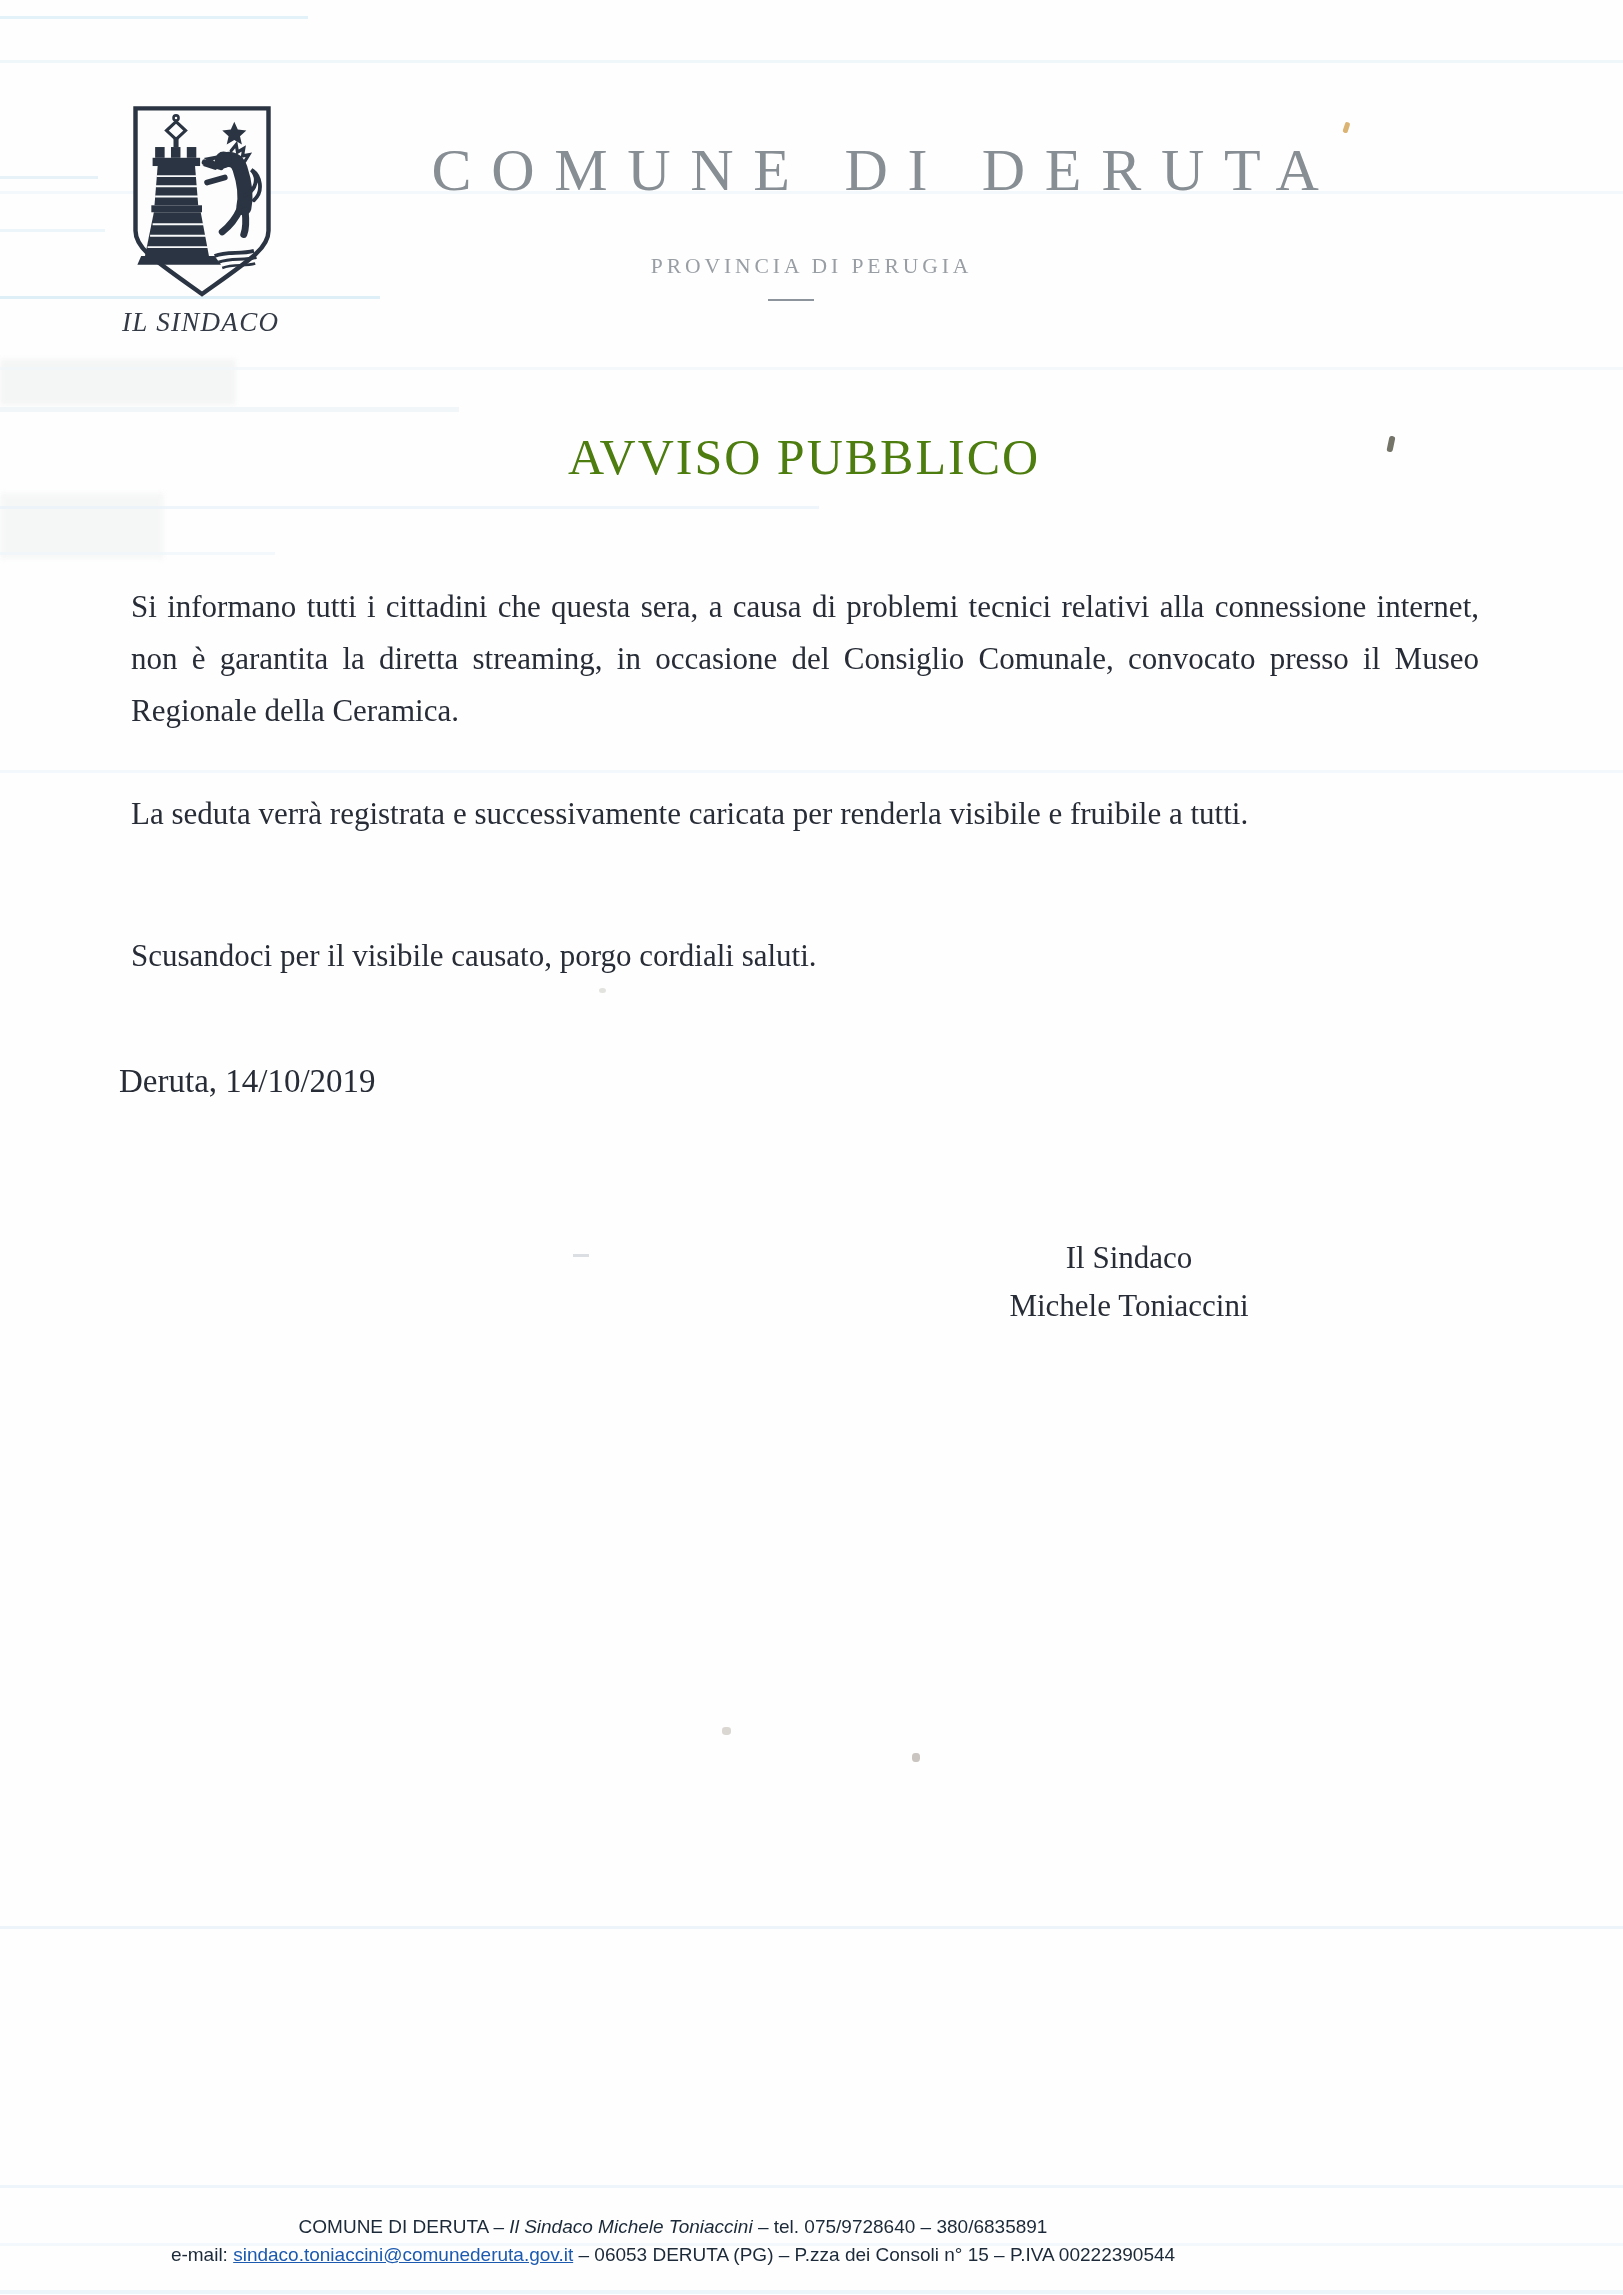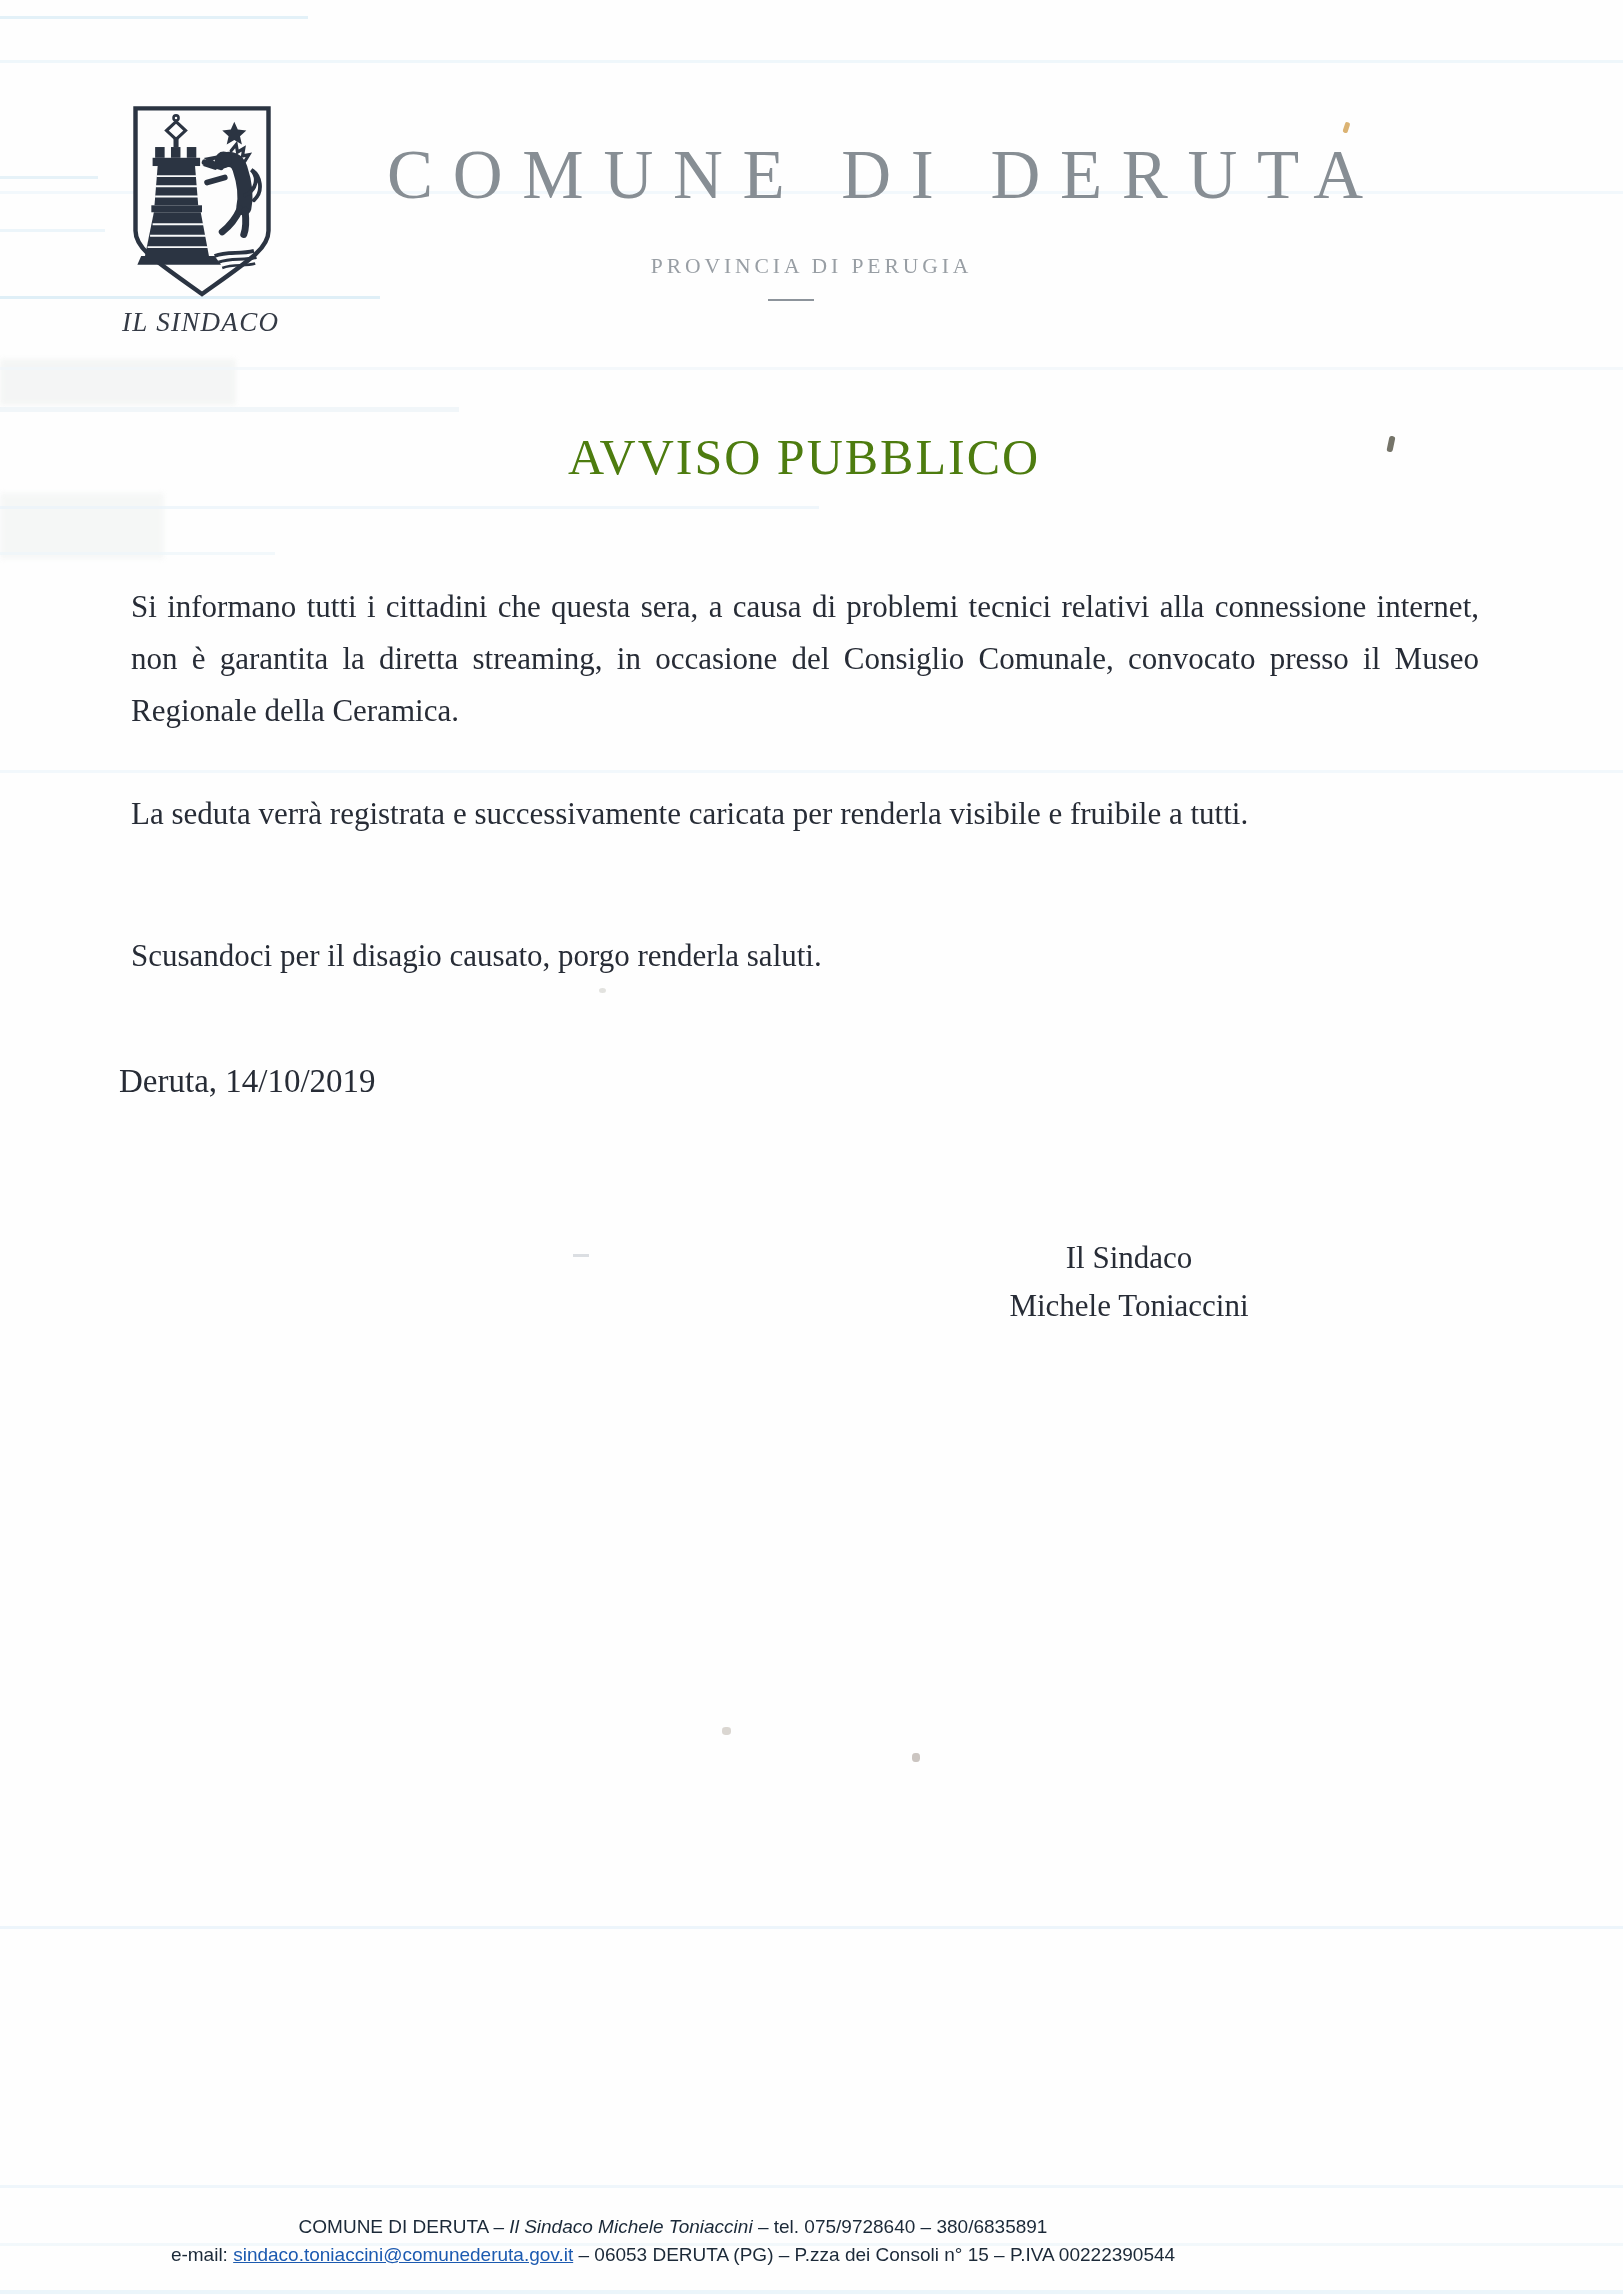--- a/index.html
+++ b/index.html
@@ -18,21 +18,21 @@
 
   
   .artifact { position: absolute; pointer-events: none; opacity: .75; }
   .blur { filter: blur(2.6px); }
 
   
   .logo { position: absolute; left: 126px; top: 98px; width: 152px; height: 207px; }
   .title {
     position: absolute; left: 269px; top: 136px; width: 1232px;
     text-align: center; white-space: nowrap;
-    font-size: 69px; letter-spacing: 19.7px;
+    font-size: 60px; letter-spacing: 19.7px;
     color: #878e94; font-weight: 400;
   }
   .subtitle {
     position: absolute; left: 0; top: 254px; width: 1623px;
     text-align: center; font-size: 21.6px; letter-spacing: 3.9px;
     color: #989ea4;
   }
   .subtitle-rule {
     position: absolute; left: 768px; top: 299px; width: 46px; height: 2px;
     background: #8d949b;
@@ -155,21 +155,21 @@
     <div class="subtitle">PROVINCIA DI PERUGIA</div>
     <div class="subtitle-rule"></div>
     <div class="role-label">IL SINDACO</div>
   </header>
 
   <main>
     <h1 class="notice-heading">AVVISO PUBBLICO</h1>
 
     <p class="body-text p1">Si informano tutti i cittadini che questa sera, a causa di problemi tecnici relativi alla connessione internet, non è garantita la diretta streaming, in occasione del Consiglio Comunale, convocato presso il Museo Regionale della Ceramica.</p>
     <p class="body-text p2">La seduta verrà registrata e successivamente caricata per renderla visibile e fruibile a tutti.</p>
-    <p class="body-text p3">Scusandoci per il disagio causato, porgo renderla saluti.</p>
+    <p class="body-text p3">Scusandoci per il visibile causato, porgo cordiali saluti.</p>
 
     <div class="dateline">Deruta, 14/10/2019</div>
 
     <div class="signature">
       <div>Il Sindaco</div>
       <div>Michele Toniaccini</div>
     </div>
   </main>
 
   <footer class="page-footer">

